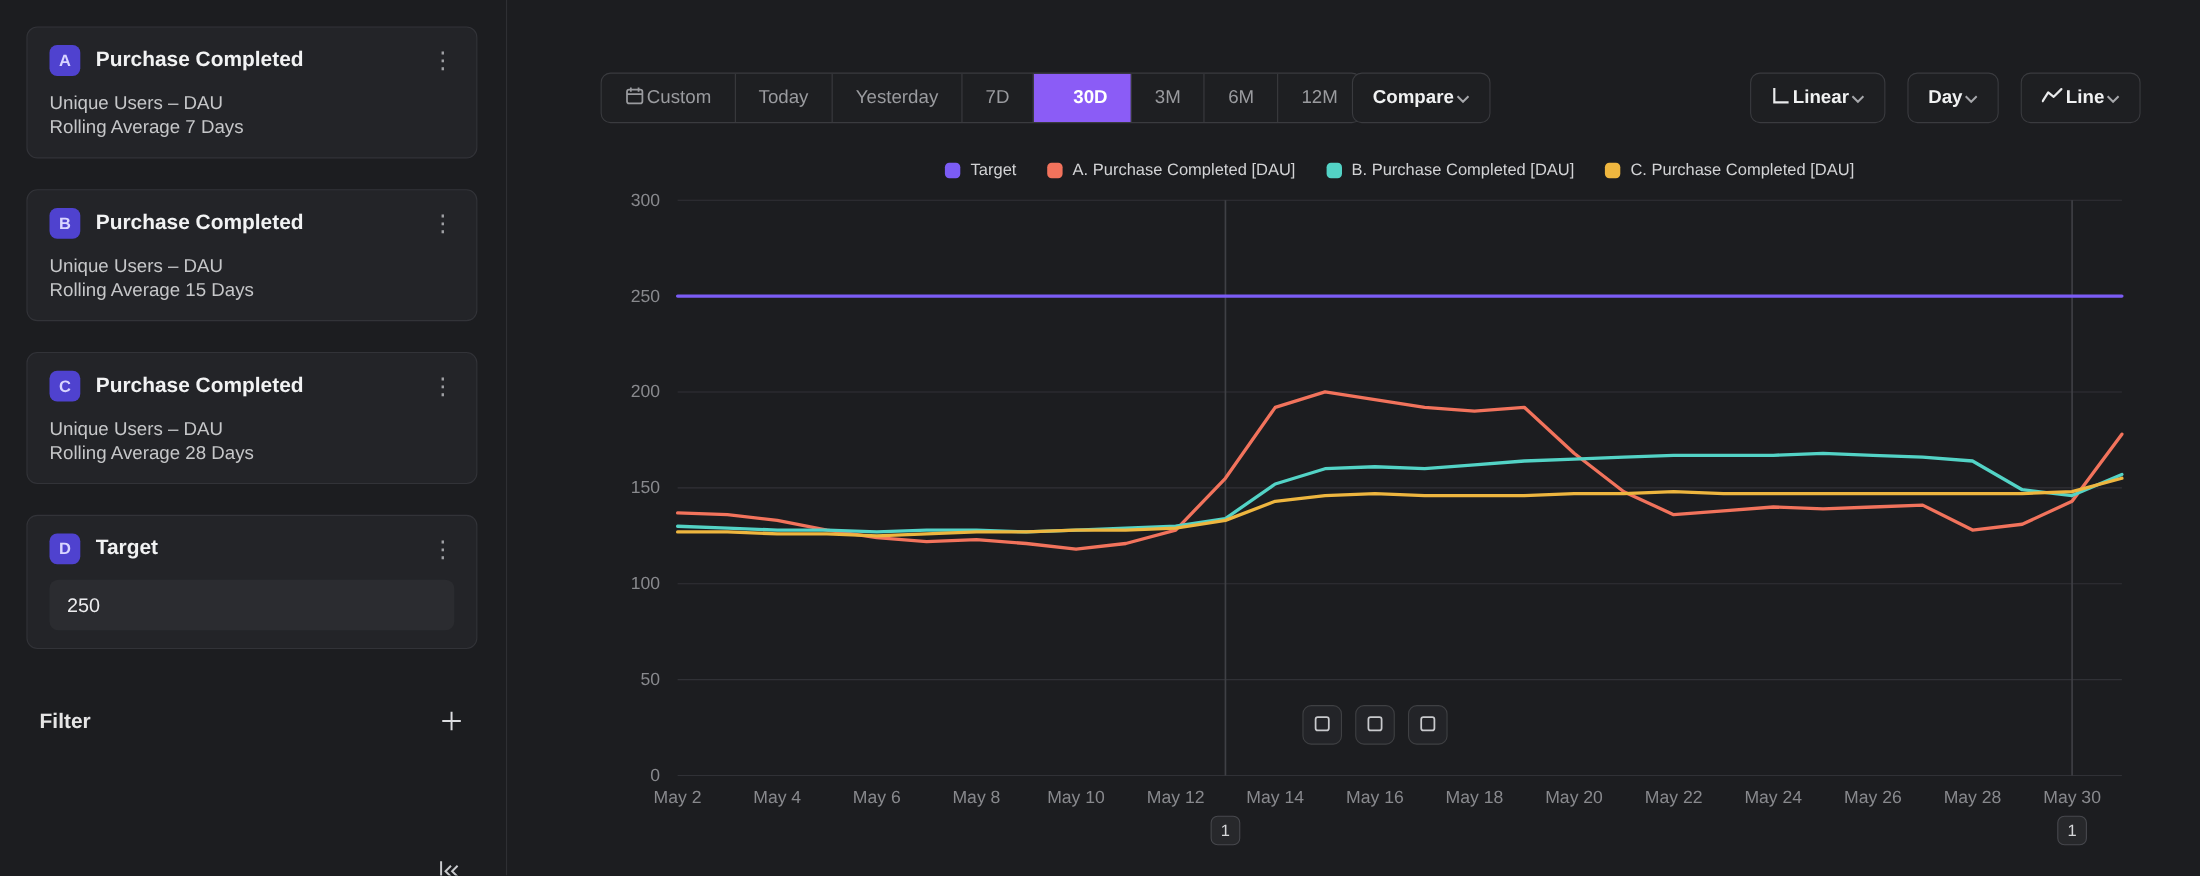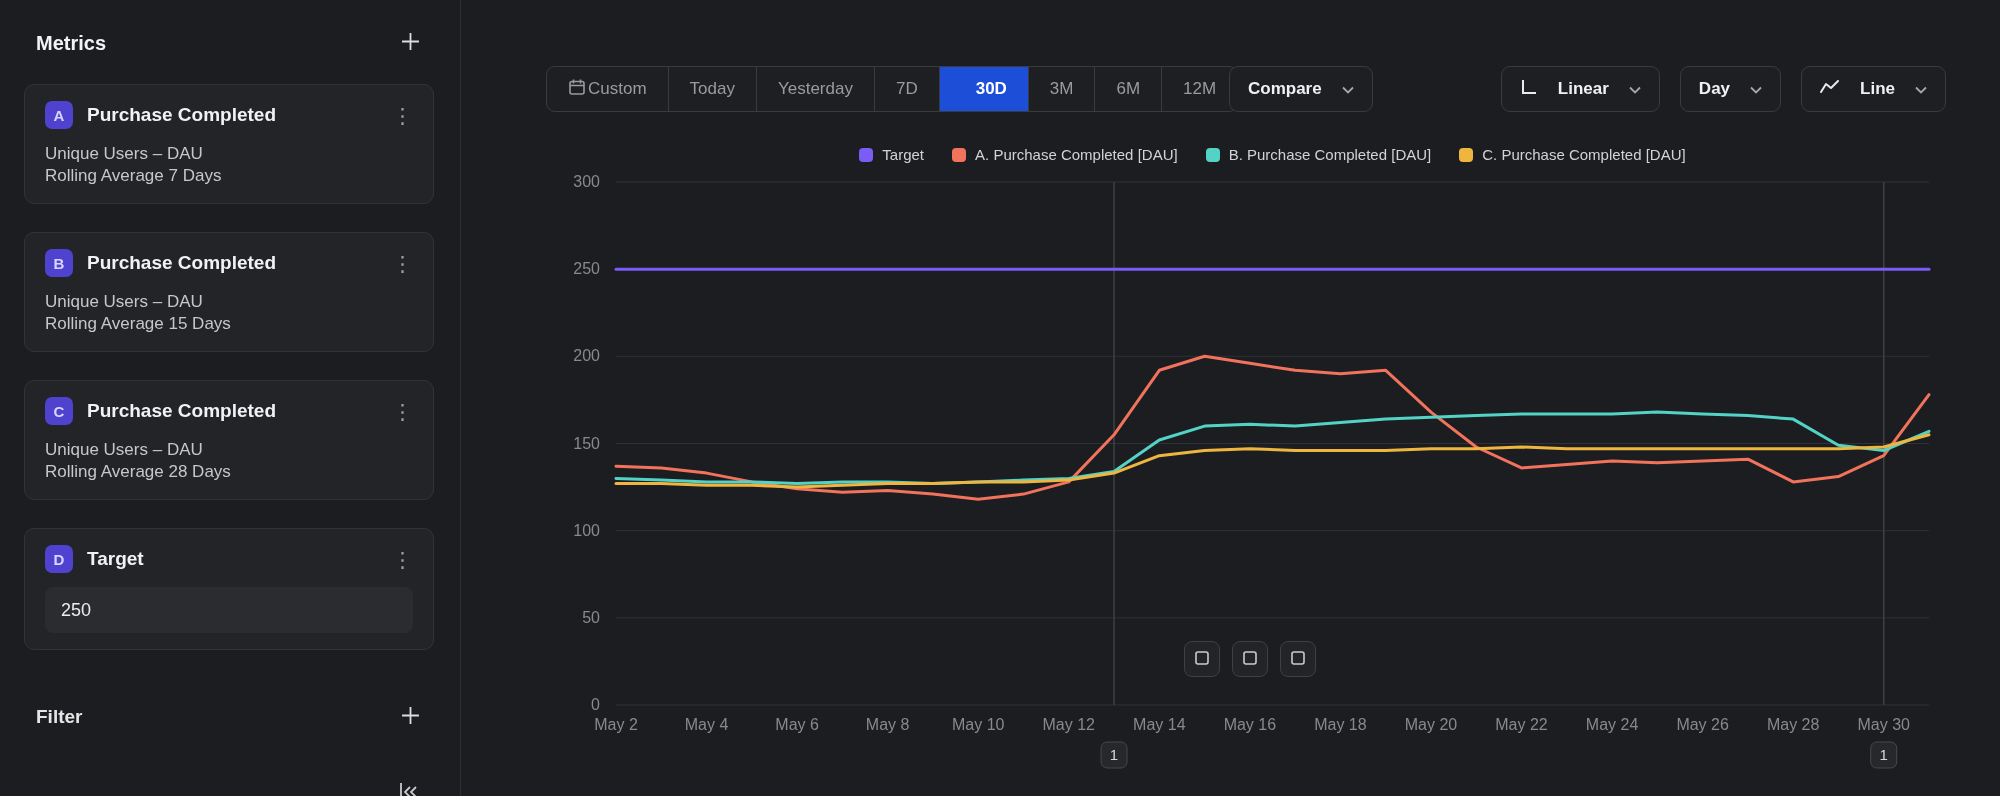--- a/index.html
+++ b/index.html
@@ -63,24 +63,24 @@
     border:1px solid #3a3b3f; border-radius:9px; overflow:hidden;
     background:#1e1f22;
   }
   .range-btn {
     display:flex; align-items:center; gap:2px;
     padding:0 21px; font-size:17px; color:#9a9b9f;
     background:none; border:none; border-left:1px solid #3a3b3f;
     cursor:pointer; font-family:"Liberation Sans", sans-serif;
   }
   .range-btn:first-child { border-left:none; }
-  .range-btn.active { color:#ffffff; font-weight:700; background:#1d4ed8;padding-left:36px; }
+  .range-btn.active { color:#ffffff; font-weight:700; background:#8b5cf6;padding-left:36px; }
 
   .pill-btn {
-    display:flex; align-items:center; gap:20px; height:46px;
+    display:flex; align-items:center; gap:2px; height:46px;
     padding:0 18px; border:1px solid #3a3b3f; border-radius:9px;
     background:#1e1f22; font-size:17px; font-weight:600; color:#f0f1f2;
     cursor:pointer; font-family:"Liberation Sans", sans-serif;
   }
   .compare-btn { position:absolute; left:768px; top:66px; }
   .right-controls { position:absolute; right:54px; top:66px; display:flex; gap:20px; }
 
   .legend {
     position:absolute; left:155px; top:146px; width:1313px;
     display:flex; justify-content:center; align-items:center; gap:28px;
@@ -94,30 +94,20 @@
   .chart-bottom-buttons { position:absolute; left:723px; top:641px; display:flex; gap:12px; }
   .chart-bottom-btn {
     width:36px; height:36px; border:1px solid #3f4043; border-radius:8px;
     background:#232428; display:flex; align-items:center; justify-content:center; cursor:pointer;
   }
 </style>
 </head>
 <body>
 
 <div class="sidebar">
-  <div class="sidebar-head">
-    <div class="sidebar-title">Metrics</div>
-    <button class="icon-btn">
-      <span>
-        <svg width="19" height="19" viewBox="0 0 18 18">
-            <path d="M9 1v16M1 9h16" stroke="#dcdde0" stroke-width="1.7" fill="none"></path>
-          </svg>
-      </span>
-    </button>
-  </div>
 
   <div class="cards">
 
     <div class="metric-card">
       <div class="card-title-row">
         <div class="badge">A</div>
         <div class="card-title">Purchase Completed</div>
         <button class="kebab">⋮</button>
       </div>
       <div class="card-line">Unique Users – DAU</div>

